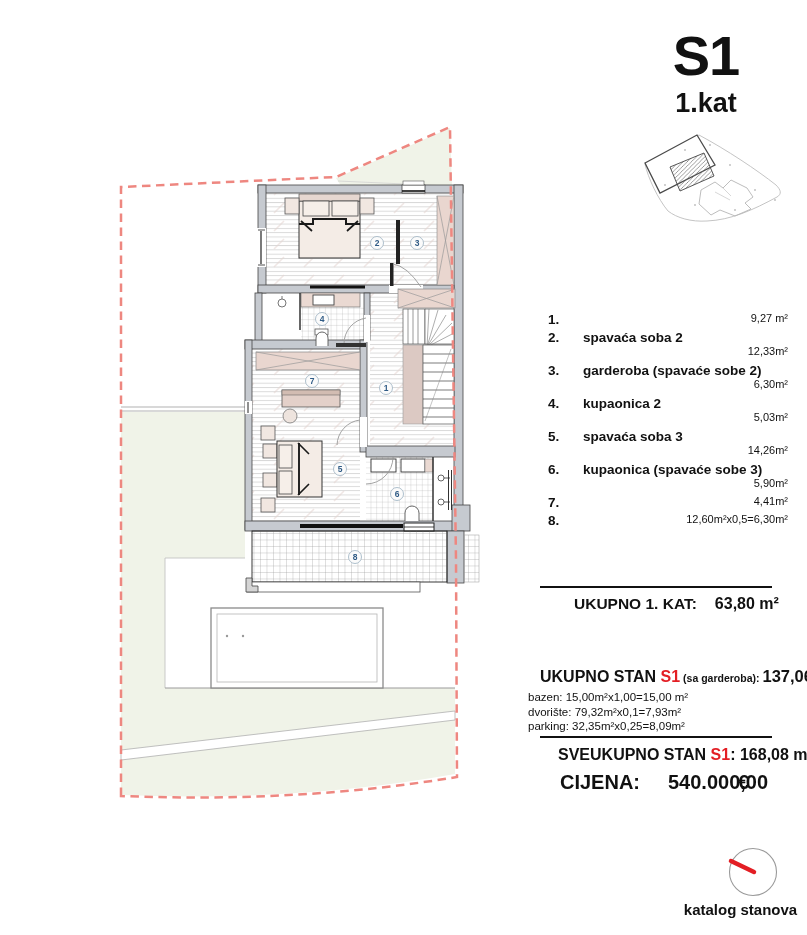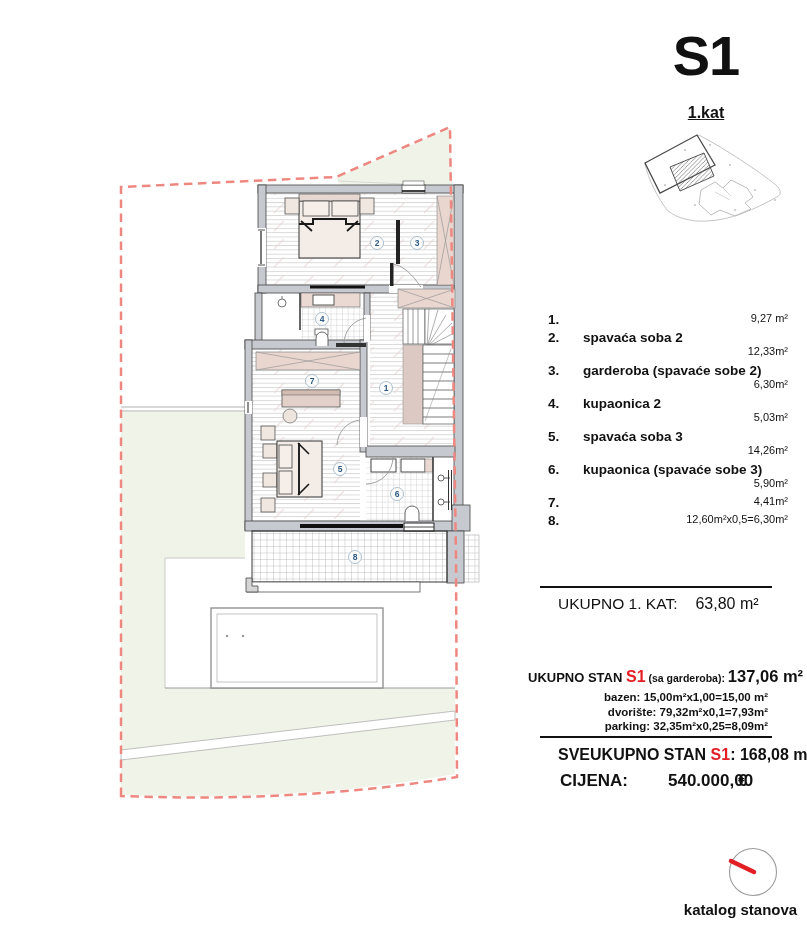--- a/index.html
+++ b/index.html
@@ -3,39 +3,39 @@
 <meta charset="utf-8">
 <style>
   html,body{margin:0;padding:0;background:#fff;}
   .page{position:relative;width:807px;height:935px;background:#fff;overflow:hidden;
         font-family:"Liberation Sans","DejaVu Sans",sans-serif;color:#111;}
   .abs{position:absolute;}
   svg{display:block;}
   
   .title-block{position:absolute;left:628px;top:28px;width:156px;text-align:center;}
   .unit-title{font-size:56px;font-weight:bold;letter-spacing:-1px;line-height:56px;}
-  .floor-title{font-size:16px;font-weight:bold;margin-top:20px;text-decoration:underline;}
+  .floor-title{font-size:27px;font-weight:bold;margin-top:4px;}
   
   .roomlist{position:absolute;left:548px;top:312px;width:240px;}
   .room{position:relative;padding-left:35px;margin-bottom:5.5px;}
   .rnum{position:absolute;left:0;top:0;font-size:13.5px;font-weight:bold;}
   .rname{font-size:13.5px;font-weight:bold;line-height:15px;}
   .rarea{font-size:11px;line-height:12.5px;text-align:right;}
   .sep{position:absolute;left:540px;width:232px;height:2px;background:#111;}
   .sep1{top:586px;} .sep2{top:736px;}
-  .tot-floor{position:absolute;left:558px;top:595px;font-weight:normal;}
+  .tot-floor{position:absolute;left:574px;top:595px;font-weight:bold;}
   .tot-floor .lbl{font-size:15.5px;} .tot-floor .val{font-size:16px;margin-left:18px;}
   .tot-stan{position:absolute;left:528px;top:667px;font-weight:bold;white-space:nowrap;}
-  .tot-stan .lbl{font-size:13px;} .tot-stan .unit{font-size:16px;color:#e31e24;}
+  .tot-stan .lbl{font-size:16px;margin-left:12px;} .tot-stan .unit{font-size:16px;color:#e31e24;}
   .tot-stan .sfx{font-size:10.5px;} .tot-stan .val{font-size:16.5px;}
-  .extras{position:absolute;left:528px;top:690px;width:240px;text-align:right;
-          font-size:11.5px;font-weight:bold;line-height:14.5px;}
+  .extras{position:absolute;left:528px;top:690px;width:240px;
+          font-size:11.5px;font-weight:normal;line-height:14.5px;}
   .tot-sve{position:absolute;left:558px;top:746px;font-weight:bold;font-size:16px;white-space:nowrap;}
   .tot-sve .unit{color:#e31e24;}
-  .price{position:absolute;left:560px;top:771px;width:220px;font-weight:bold;font-size:17px;}
+  .price{position:absolute;left:560px;top:771px;width:220px;font-weight:bold;font-size:20px;}
   .price .pv{position:absolute;left:97px;margin-left:11px;} .price .pc{position:absolute;left:178px;}
   .logo{position:absolute;left:712px;top:843px;}
   .logo-text{position:absolute;left:648px;top:901px;width:185px;text-align:center;
              font-size:15px;font-weight:bold;}
 </style>
 </head>
 <body>
 
 <div class="page">
 

